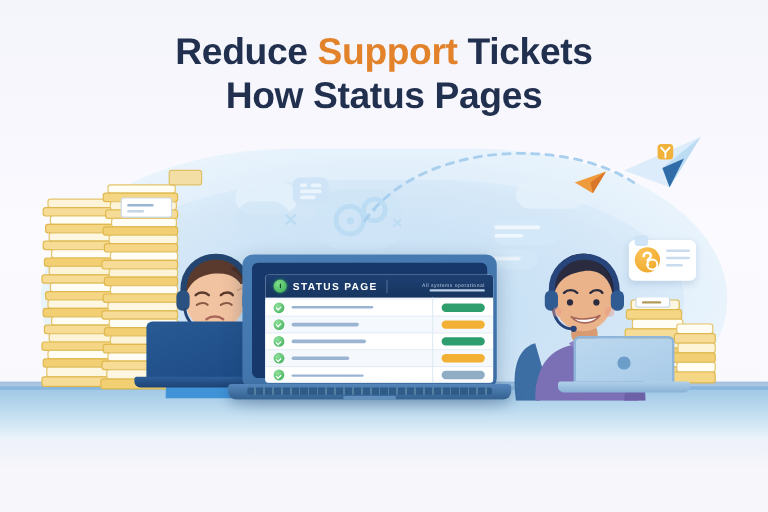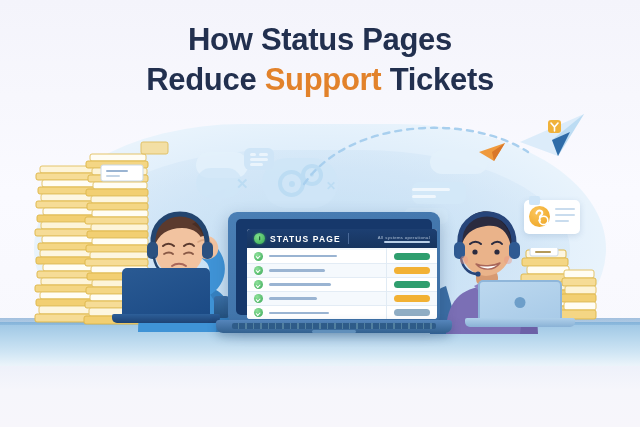--- a/index.html
+++ b/index.html
@@ -50,21 +50,21 @@
   .plane{position:absolute;z-index:32;}
 
   
   .stack{position:absolute;z-index:20;}
 
   
   .lp{position:absolute;z-index:26;}
   .rp{position:absolute;z-index:26;}
 
   
-  .laptop{position:absolute;left:228px;top:212px;width:212px;height:112px;z-index:40;}
+  .laptop{position:absolute;left:202px;top:212px;width:212px;height:112px;z-index:40;}
   .lid{position:absolute;left:0;top:0;width:212px;height:112px;
     background:linear-gradient(160deg,#4a7fb5,#3c6ea4);border-radius:9px;
     box-shadow:0 6px 16px rgba(30,60,100,.3);}
   .bezel{position:absolute;left:8px;top:7px;width:196px;height:96px;background:#16386b;border-radius:5px;}
   .screen{position:absolute;left:11px;top:10px;width:190px;height:90px;background:#f4f8fc;border-radius:3px;overflow:hidden;}
   .sp-head{height:19px;background:linear-gradient(180deg,#1d3f72,#17355f);
     display:flex;align-items:center;padding:0 7px;gap:5px;}
   .sp-dot{width:11px;height:11px;border-radius:50%;
     background:radial-gradient(circle at 35% 32%,#7fe08a,#34a853);
     box-shadow:0 0 3px rgba(52,168,83,.8);flex:none;position:relative;}
@@ -113,22 +113,22 @@
 
   
   .warn{position:absolute;z-index:30;}
 </style>
 </head>
 <body>
 
 <div class="canvas">
 
   <div class="title-block">
+    <span class="title-line second"><span>Reduce </span><span class="t-orange">Support</span><span> Tickets</span></span>
     <span class="title-line">How Status Pages</span>
-    <span class="title-line second"><span>Reduce </span><span class="t-orange">Support</span><span> Tickets</span></span>
   </div>
 
   <div class="scene"></div>
   <div class="scene-inner"></div>
 
   <div class="cloud" style="left:196px;top:152px;width:52px;height:26px;"></div>
   <div class="cloud" style="left:430px;top:150px;width:58px;height:24px;"></div>
   <div class="cloud" style="left:70px;top:300px;width:40px;height:16px;opacity:.6;"></div>
   <div class="cloud" style="left:500px;top:300px;width:44px;height:17px;opacity:.6;"></div>
 

